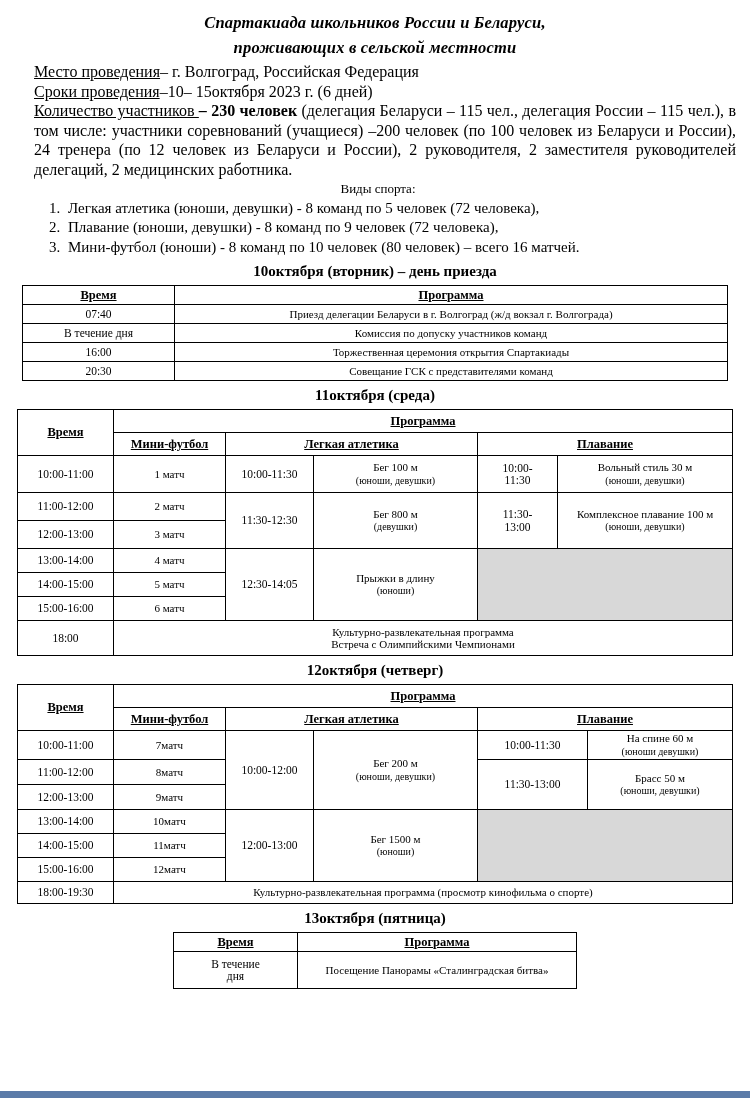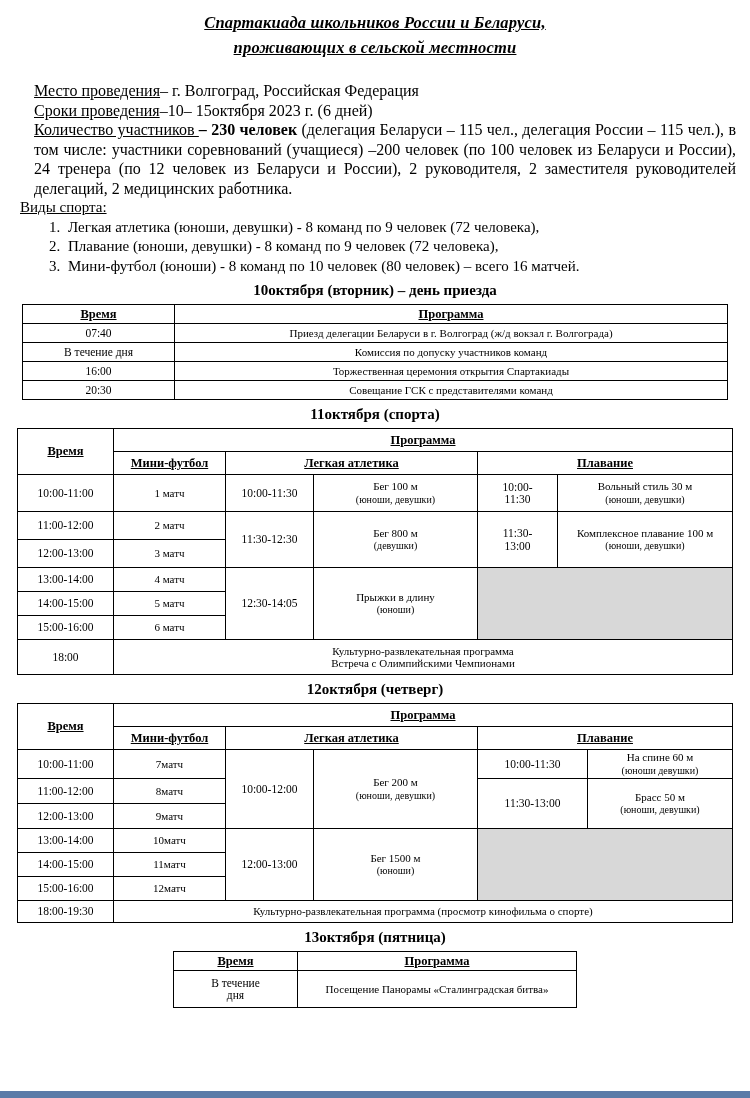--- a/index.html
+++ b/index.html
@@ -25,41 +25,40 @@
   }
 
   
   .doc-title {
     text-align: center;
     font-style: italic;
     font-weight: bold;
     font-size: 16.5px;
     line-height: 25px;
     letter-spacing: 0.2px;
-    margin: 4px 0 21px 0;
-    text-decoration: underline;
+    margin: 4px 0 2px 0;
   }
   .doc-title .line { display: block; }
 
   
   .intro {
     font-size: 16px;
     line-height: 19.5px;
     text-align: justify;
     margin: 0 0 0 20px;
   }
   .intro p { margin: 0 0 0 0; }
   .lead { text-decoration: underline; }
   .b { font-weight: bold; }
 
   .sports-label {
-    font-size: 15px;
+    font-size: 13px;
     line-height: 19.5px;
-    text-decoration: underline;
     margin: 0 0 0 6px;
+    text-align: center;
   }
   ol.sports {
     margin: 0 0 0 6px;
     padding-left: 44px;
     font-size: 15px;
     line-height: 19.5px;
   }
   ol.sports li {
     text-align: justify;
     padding-left: 4px;
@@ -143,21 +142,21 @@
   </div>
 
   <div class="intro">
     <p><span class="lead">Место проведения</span><span>– г. Волгоград, Российская Федерация</span></p>
     <p><span class="lead">Сроки проведения</span><span>–10– 15октября 2023 г. (6 дней)</span></p>
     <p><span class="lead">Количество  участников </span><span class="b">– 230 человек</span><span> (делегация Беларуси – 115 чел., делегация России – 115 чел.), в том числе: участники соревнований (учащиеся) –200 человек (по 100 человек из Беларуси и России), 24 тренера (по 12 человек из Беларуси и России), 2 руководителя, 2 заместителя руководителей делегаций, 2 медицинских работника.</span></p>
   </div>
 
   <div class="sports-label">Виды спорта:</div>
   <ol class="sports">
-    <li>Легкая атлетика (юноши, девушки) - 8 команд по 9 человек (72 человека),</li>
+    <li>Легкая атлетика (юноши, девушки) - 8 команд по 5 человек (72 человека),</li>
     <li>Плавание (юноши, девушки) - 8 команд по 9 человек (72 человека),</li>
     <li>Мини-футбол (юноши) - 8 команд по 10 человек (80 человек) – всего 16 матчей.</li>
   </ol>
 
   <div class="day-heading">10октября (вторник) – день приезда</div>
   <table class="sched" id="table-arrival">
     <colgroup>
         <col class="c-time">
         <col>
       </colgroup>
@@ -178,21 +177,21 @@
         <td class="tm">16:00</td>
         <td>Торжественная церемония открытия Спартакиады</td>
       </tr>
       <tr class="row-h">
         <td class="tm">20:30</td>
         <td>Совещание ГСК с представителями команд</td>
       </tr>
     </tbody>
   </table>
 
-  <div class="day-heading">11октября (спорта)</div>
+  <div class="day-heading">11октября (среда)</div>
   <table class="sched" id="table-day11">
     <colgroup>
         <col class="c-time">
         <col class="c-mf">
         <col class="c-attm">
         <col class="c-atev">
         <col class="c-swtm">
         <col>
       </colgroup>
     <tbody>

